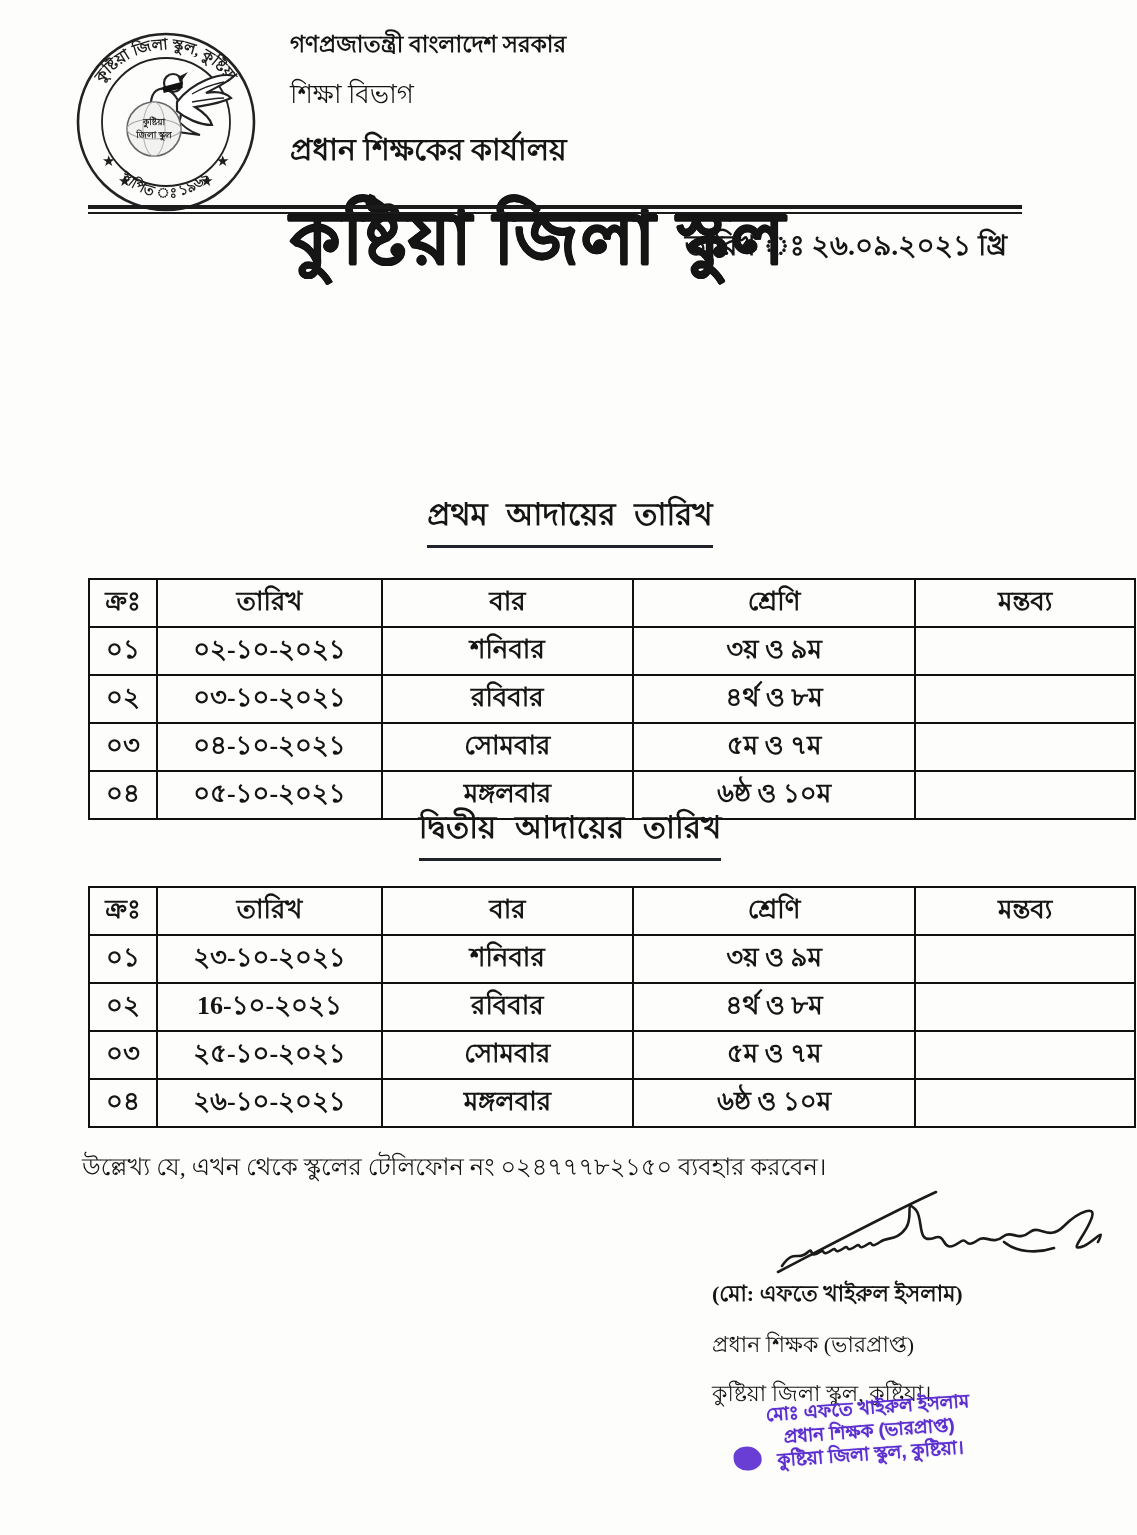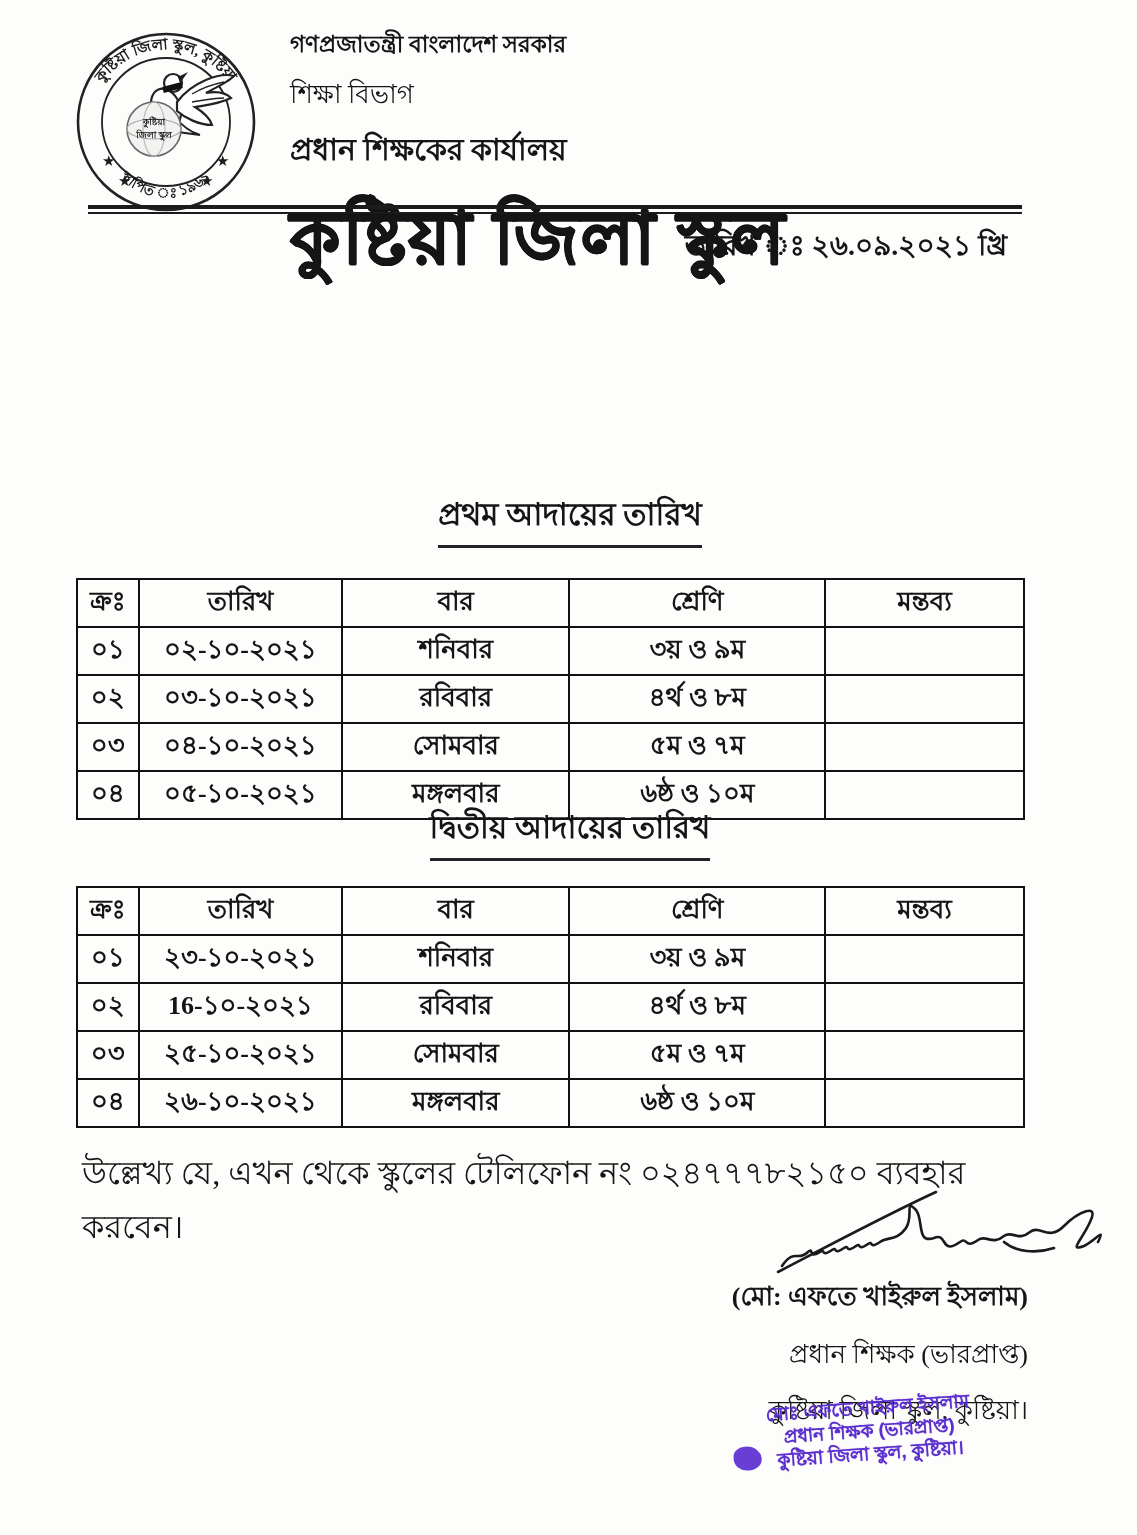--- a/index.html
+++ b/index.html
@@ -17,33 +17,33 @@
   .school-title{
     font-size:72px;font-weight:900;margin-top:6px;letter-spacing:2px;
     text-shadow:0.8px 0 #111,-0.8px 0 #111,0 0.8px #111,0 -0.8px #111,0.6px 0.6px #111;
   }
   .double-rule{position:absolute;left:88px;top:205px;width:934px;height:3px;
     border-top:4px solid #1b1b1b;border-bottom:2px solid #1b1b1b;}
   .date-line{position:absolute;top:224px;right:130px;font-size:28px;font-weight:700;}
   
   .body-par{position:absolute;left:82px;top:348px;width:938px;font-size:28px;line-height:62px;text-align:justify;text-indent:14px;}
   .section-heading{position:absolute;left:40px;width:1060px;text-align:center;font-size:31px;font-weight:800;}
-  .section-heading .u{display:inline-block;border-bottom:3px solid #20242a;padding-bottom:3px;}
+  .section-heading .u{display:inline-block;border-bottom:3px solid #20242a;padding-bottom:3px;font-family:Liberation Mono, monospace;}
   .h1{top:490px;} .h2{top:803px;}
-  .fee-table{position:absolute;left:76px;width:949px;border-collapse:collapse;table-layout:fixed;}
+  .fee-table{position:absolute;left:88px;width:1048px;border-collapse:collapse;table-layout:fixed;}
   .t1{top:578px;} .t2{top:886px;}
   .fee-table th,.fee-table td{
     border:2.4px solid #111;text-align:center;vertical-align:middle;
     font-size:26px;font-weight:700;height:40px;padding:1px 2px;
   }
   .fee-table th{font-weight:700;height:38px;}
-  .note-par{position:absolute;left:82px;top:1148px;width:900px;font-size:32px;}
+  .note-par{position:absolute;left:82px;top:1148px;width:900px;font-size:24px;}
   
   .sig-svg{position:absolute;left:768px;top:1186px;width:352px;height:98px;}
-  .sig-block{position:absolute;left:712px;top:1276px;width:316px;text-align:right;font-size:26px;}
+  .sig-block{position:absolute;left:712px;top:1276px;width:316px;text-align:left;font-size:22px;}
   .sig-name{font-weight:700;}
   .sig-title{margin-top:14px;}
   .sig-org{margin-top:12px;}
   .stamp{
     position:absolute;left:744px;top:1396px;width:250px;transform:rotate(-4deg);
     color:#5b2ed0;font-family:"Liberation Sans","DejaVu Sans",sans-serif;
     font-weight:800;font-size:18.5px;line-height:23px;text-align:center;
     text-shadow:0 0 1px rgba(91,46,208,.65);
   }
   .stamp-blob{position:absolute;left:-12px;top:42px;width:28px;height:24px;background:#5b2ed0;

